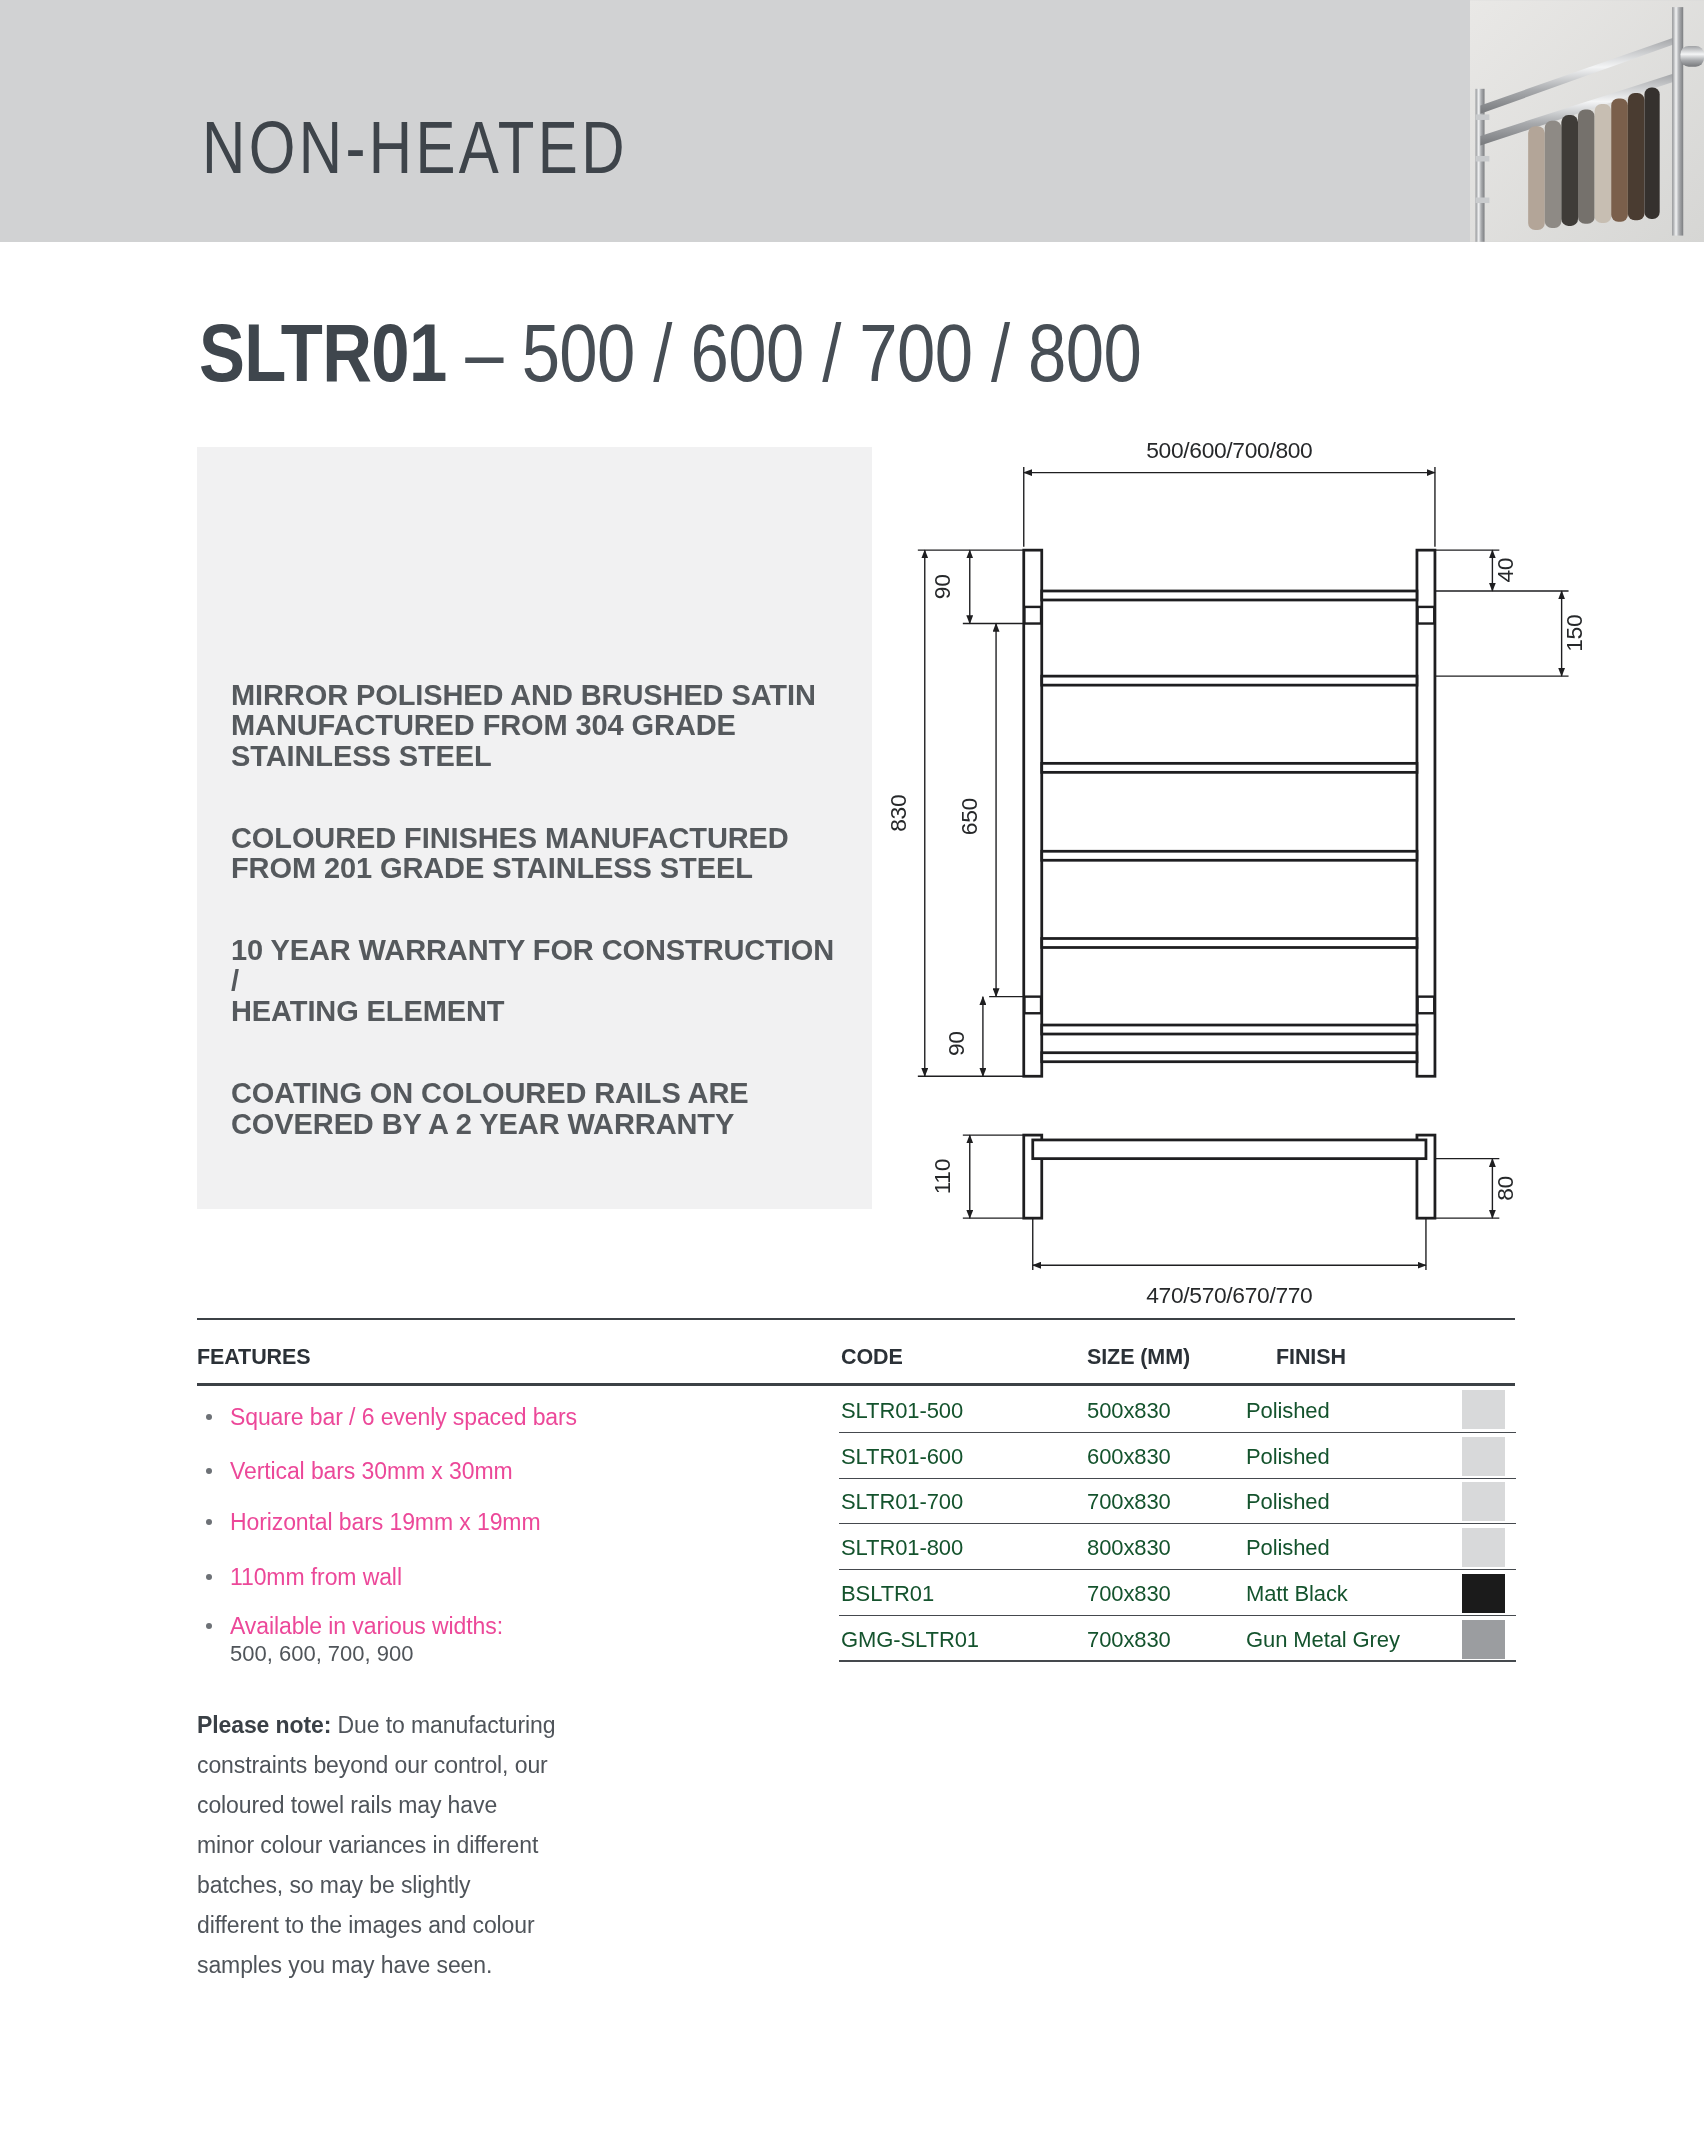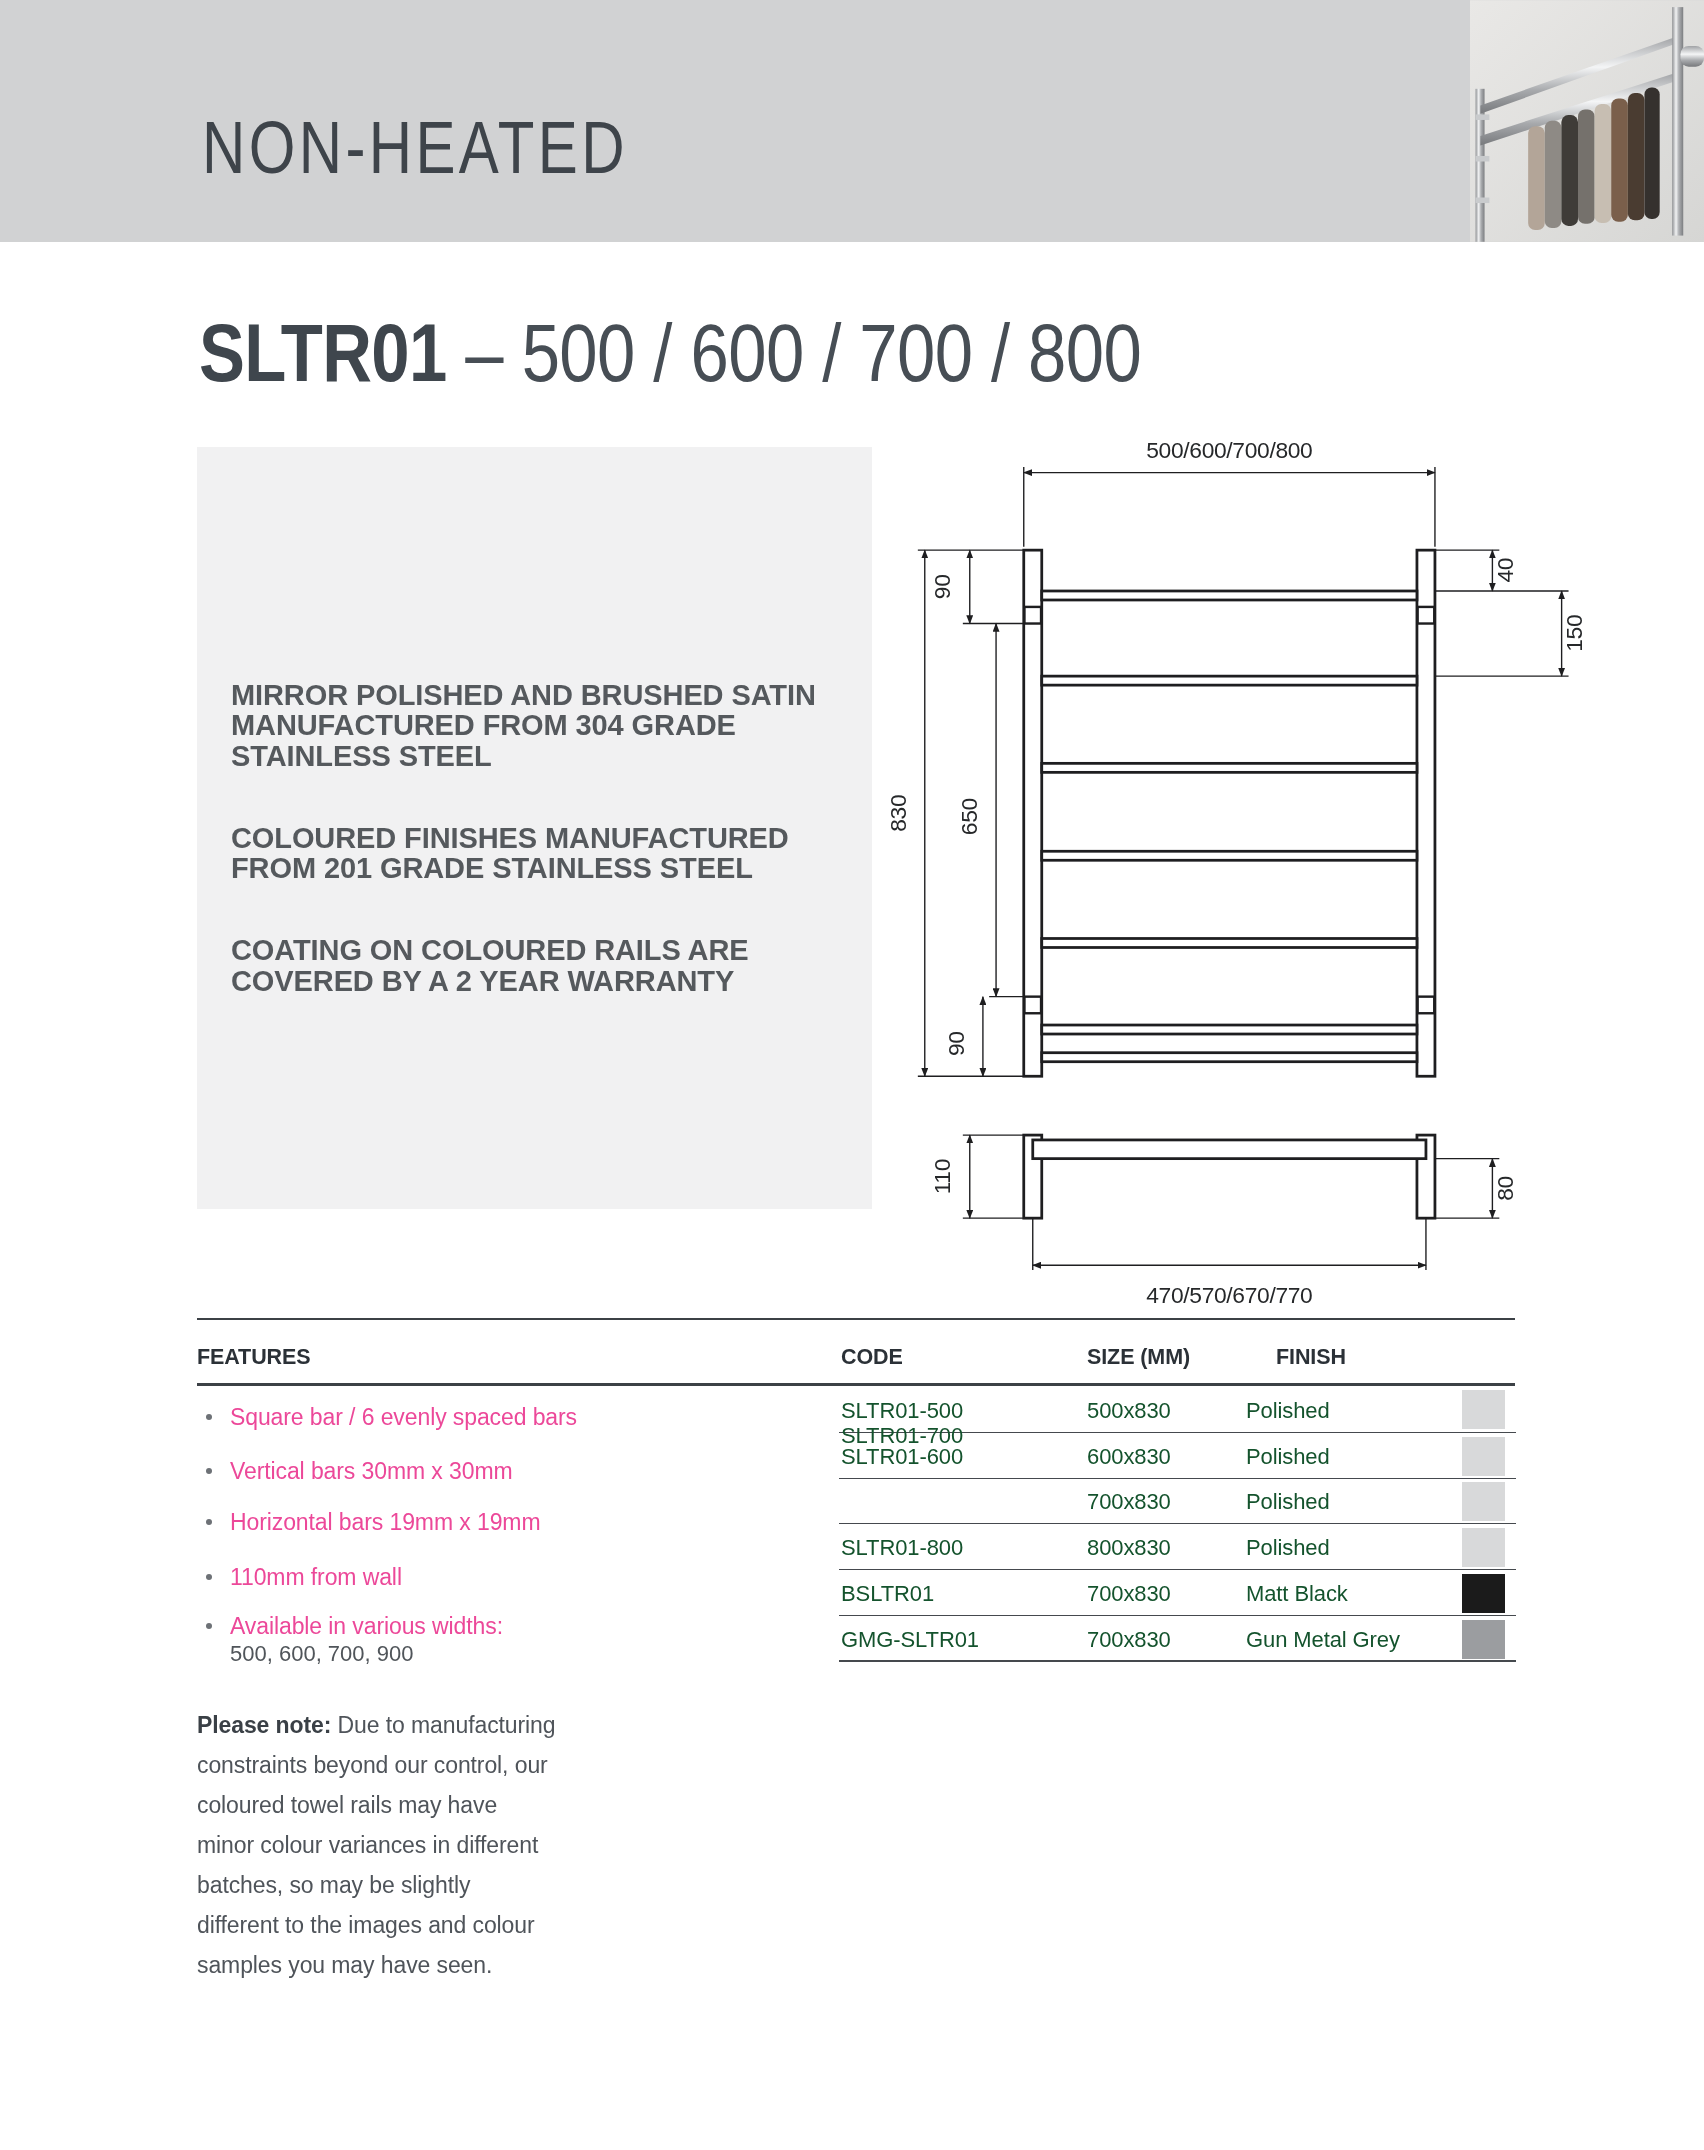--- a/index.html
+++ b/index.html
@@ -106,20 +106,22 @@
   <span class="model">SLTR01</span><span> – 500 / 600 / 700 / 800</span>
 </div>
 
 <div class="abs panel"></div>
 <div class="abs desc">
   <p>MIRROR POLISHED AND BRUSHED SATIN
 MANUFACTURED FROM 304 GRADE
 STAINLESS STEEL</p>
   <p>COLOURED FINISHES MANUFACTURED
 FROM 201 GRADE STAINLESS STEEL</p>
+  <p>10 YEAR WARRANTY FOR CONSTRUCTION /
+HEATING ELEMENT</p>
   <p>COATING ON COLOURED RAILS ARE
 COVERED BY A 2 YEAR WARRANTY</p>
 </div>
 
 <svg class="abs diagram" viewBox="0 0 1160 1290">
   <defs>
     <marker id="ar" markerWidth="14" markerHeight="10" refX="12" refY="5" orient="auto-start-reverse" markerUnits="userSpaceOnUse">
       <path d="M0,0 L13,5 L0,10 z" fill="#1e1e20"></path>
     </marker>
   </defs>
@@ -211,21 +213,21 @@
 <div class="abs cell" style="left:1246px;top:1398px;">Polished</div>
 <div class="abs swatch" style="top: 1390px; background-color: rgb(216, 217, 218);"></div>
 <div class="abs row-sep" style="top:1432px;"></div>
 
 <div class="abs cell" style="left:841px;top:1444px;">SLTR01-600</div>
 <div class="abs cell" style="left:1087px;top:1444px;">600x830</div>
 <div class="abs cell" style="left:1246px;top:1444px;">Polished</div>
 <div class="abs swatch" style="top: 1437px; background-color: rgb(216, 217, 218);"></div>
 <div class="abs row-sep" style="top:1478px;"></div>
 
-<div class="abs cell" style="left:841px;top:1423px;">SLTR01-700</div>
+<div class="abs cell" style="left:841px;top:1489px;">SLTR01-700</div>
 <div class="abs cell" style="left:1087px;top:1489px;">700x830</div>
 <div class="abs cell" style="left:1246px;top:1489px;">Polished</div>
 <div class="abs swatch" style="top: 1482px; background-color: rgb(216, 217, 218);"></div>
 <div class="abs row-sep" style="top:1523px;"></div>
 
 <div class="abs cell" style="left:841px;top:1535px;">SLTR01-800</div>
 <div class="abs cell" style="left:1087px;top:1535px;">800x830</div>
 <div class="abs cell" style="left:1246px;top:1535px;">Polished</div>
 <div class="abs swatch" style="top: 1528px; background-color: rgb(216, 217, 218);"></div>
 <div class="abs row-sep" style="top:1569px;"></div>

